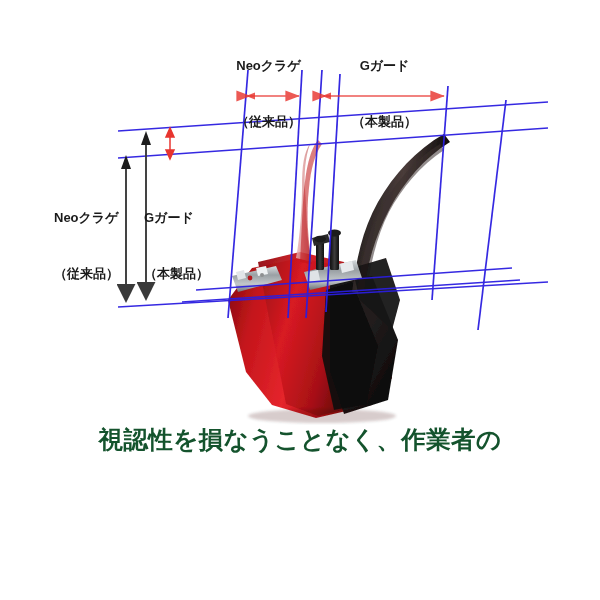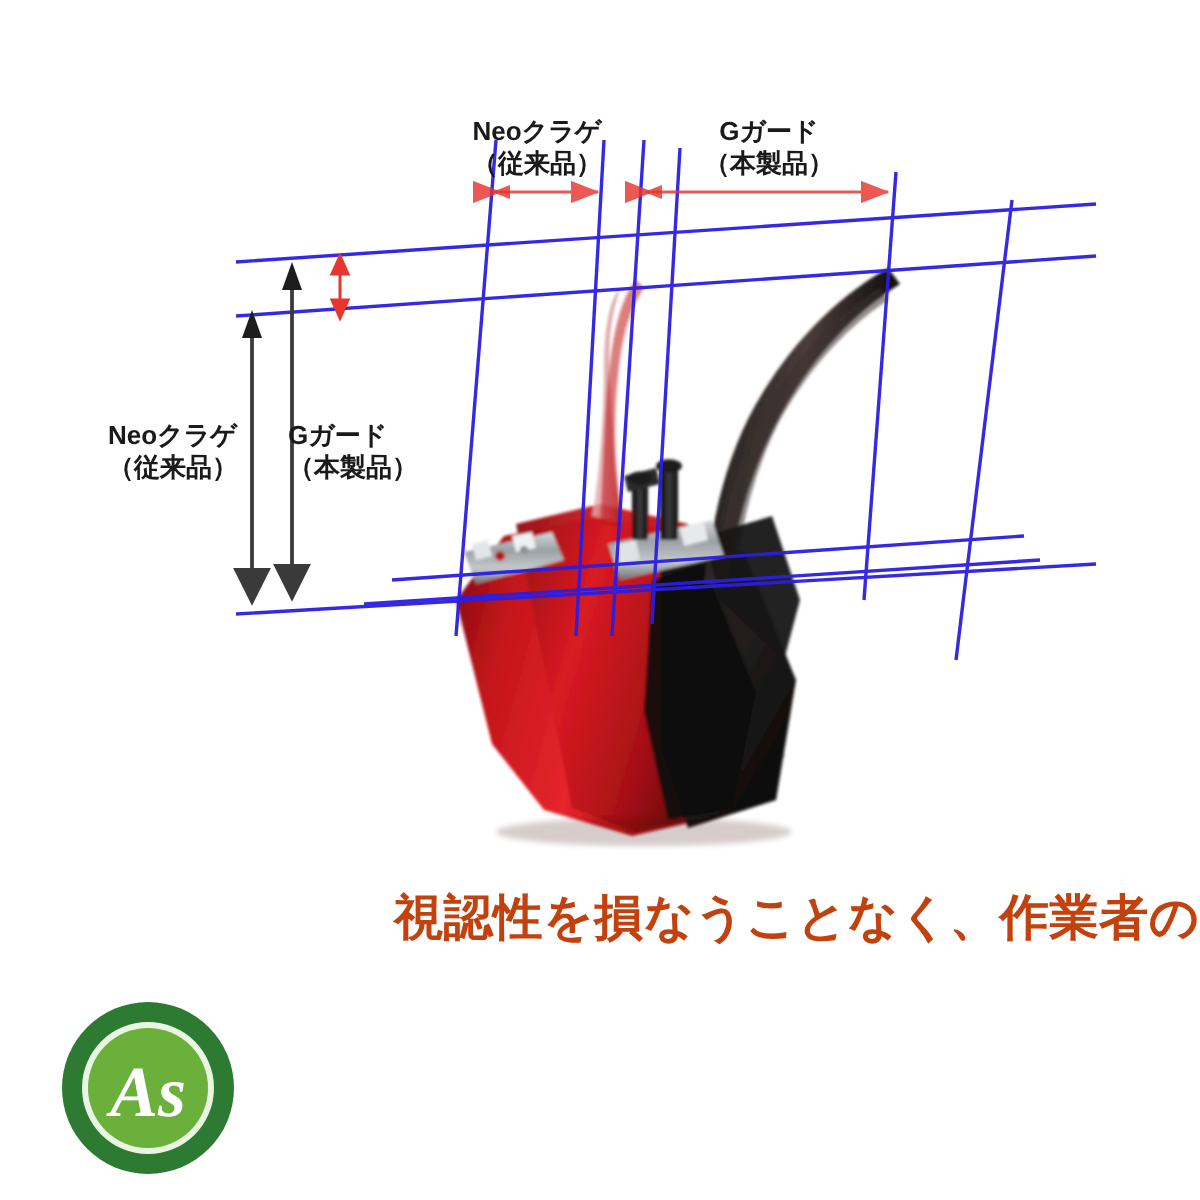--- a/index.html
+++ b/index.html
@@ -18,32 +18,32 @@
   
   .lbl{
     position:absolute;
     color:#1a1a1a;
     font-weight:bold;
     line-height:1.22;
     white-space:nowrap;
     letter-spacing:0px;
   }
   .lbl .l1{display:block;}
-  .lbl .l2{display:block;}
+  .lbl .l2{display:block;margin-top:40px;}
 
   #lbl-top-neo{left:236px;top:58px;font-size:13px;text-align:center;}
   #lbl-top-g{left:352px;top:58px;font-size:13px;text-align:center;}
   #lbl-side-neo{left:54px;top:210px;font-size:13px;text-align:left;}
   #lbl-side-g{left:144px;top:210px;font-size:13px;text-align:left;}
 
   
   #caption{
-    position:absolute;left:0;top:444px;width:600px;
-    text-align:right;
-    color:#c2410c;
+    position:absolute;left:0;top:424px;width:600px;
+    text-align:center;
+    color:#14532d;
     font-weight:bold;
     font-size:24.5px;
     line-height:1.33;
     letter-spacing:0.4px;
   }
   #caption span{display:block;}
 
   
   #logo{
     position:absolute;left:28px;top:498px;width:92px;height:92px;
@@ -231,22 +231,14 @@
     <div class="lbl" id="lbl-side-g">
       <span class="l1">Gガード</span>
       <span class="l2">（本製品）</span>
     </div>
   </div>
 
   <div id="caption">
     <span>視認性を損なうことなく、作業者の</span>
   </div>
 
-  <div id="logo">
-    <svg width="92" height="92" viewBox="0 0 92 92">
-      <circle cx="46" cy="46" r="43" fill="#2d7a32"></circle>
-      <circle cx="46" cy="46" r="33" fill="#eaf4e2"></circle>
-      <circle cx="46" cy="46" r="30" fill="#6cb03c"></circle>
-      <text x="46" y="60" text-anchor="middle" font-family="'Liberation Serif','DejaVu Serif',serif" font-size="36" font-weight="bold" font-style="italic" fill="#ffffff">As</text>
-    </svg>
-  </div>
 
 </div>
 
 </body></html>

